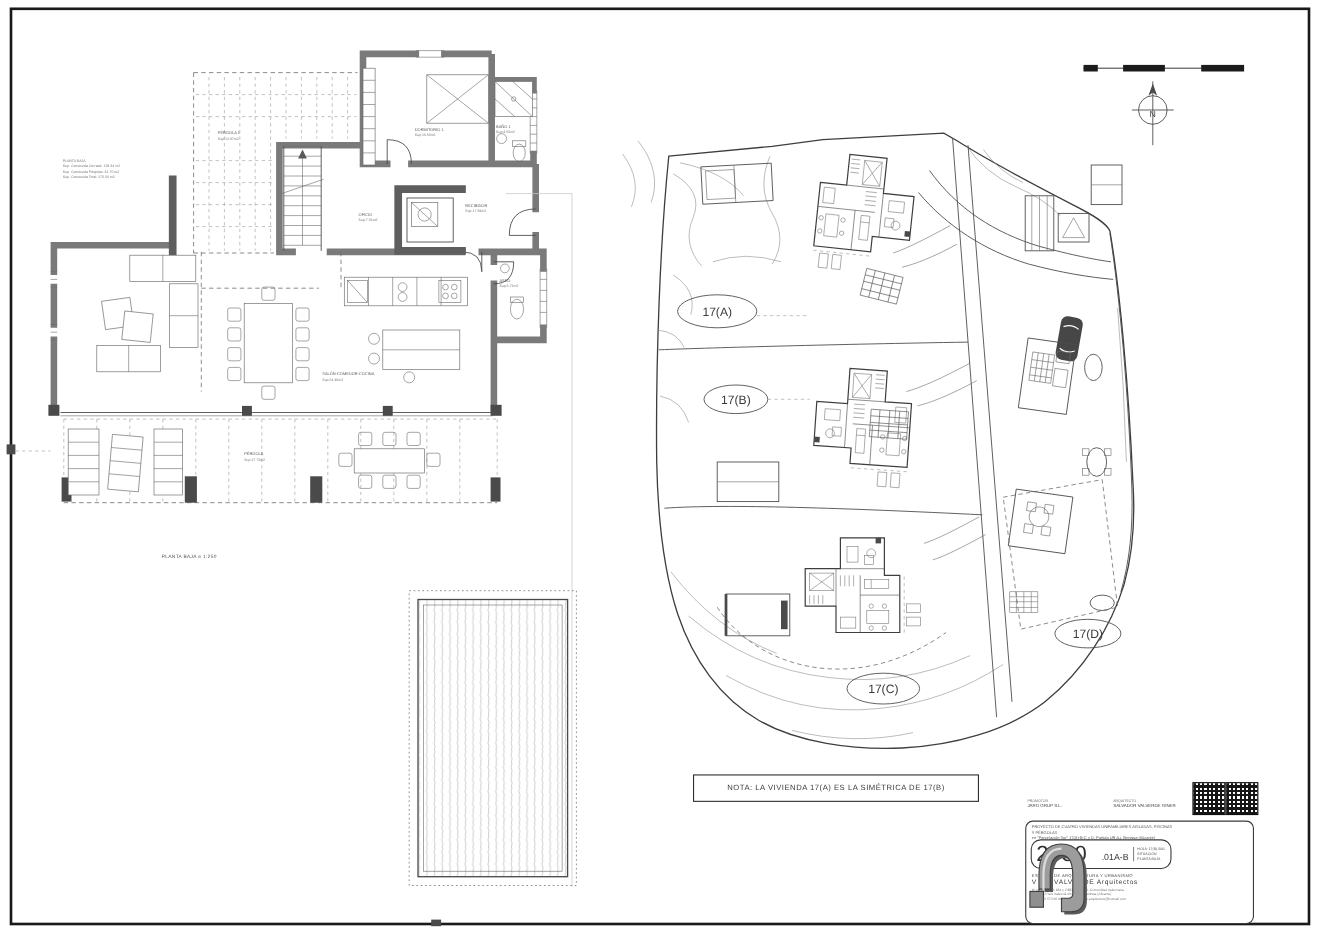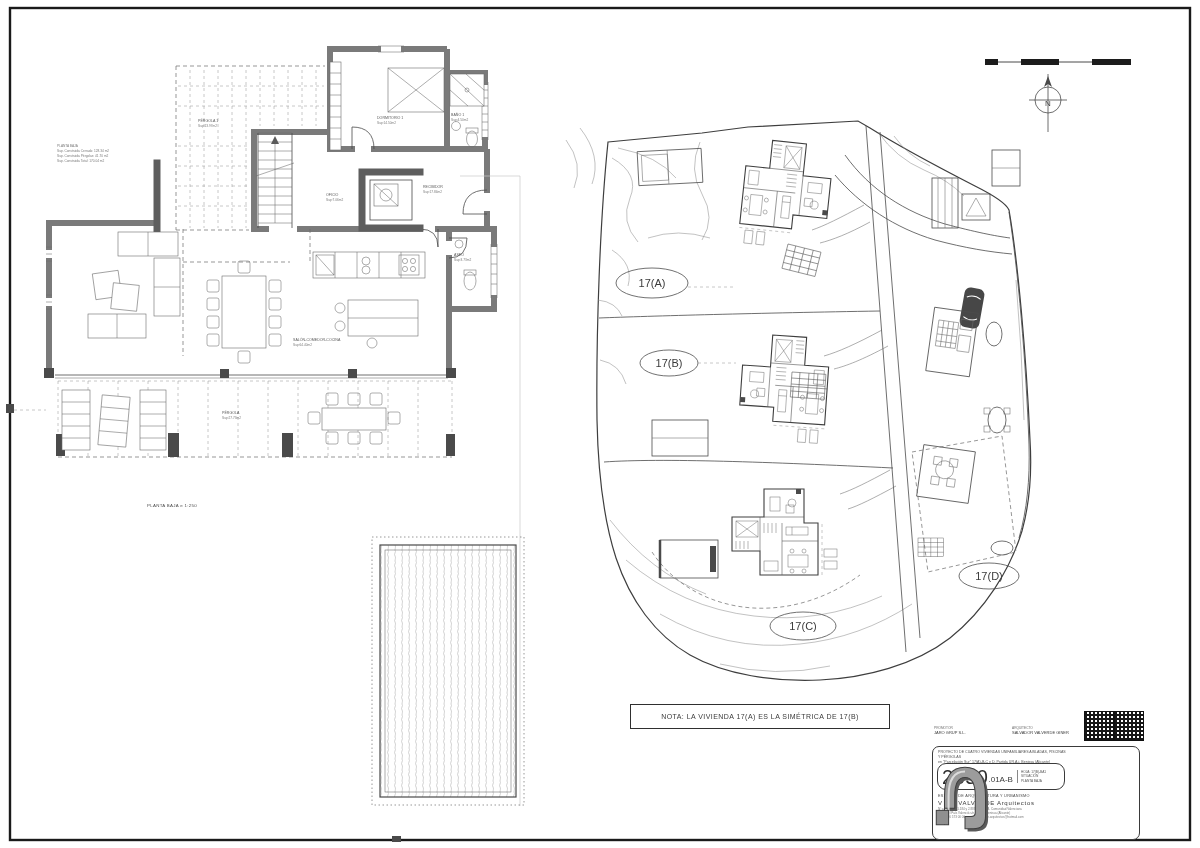--- a/index.html
+++ b/index.html
@@ -37,21 +37,21 @@
   .tb-col{position:absolute;line-height:1.3;}
   .tb-lbl{font-size:3.2px;color:#6a6a6a;}
   .qr{position:absolute;top:4px;width:28px;height:28px;outline:1px solid #101010;
       background:repeating-linear-gradient(0deg,#161616 0 2px,transparent 2px 4px),
                  repeating-linear-gradient(90deg,#161616 0 2px,#fff 2px 4px);}
   .mainbox{position:absolute;left:4px;top:38px;width:206px;height:92px;border:1px solid #3a3a3a;border-radius:7px;background:#fff;}
   .desc{position:absolute;left:5px;top:3px;width:130px;font-size:3.6px;line-height:1.35;color:#555;}
   .pill{position:absolute;left:4px;top:16px;width:128px;height:27px;border:1px solid #3a3a3a;border-radius:9px;
         display:flex;align-items:center;padding:0 4px;box-sizing:border-box;background:#fff;}
   .num-big{font-size:20px;color:#2e2e2e;letter-spacing:.5px;line-height:1;}
-  .num-suf{font-size:8px;color:#3a3a3a;margin-left:0;margin-top:6px;}
+  .num-suf{font-size:8px;color:#3a3a3a;margin-left:13px;margin-top:6px;}
   .pill-stack{margin-left:4px;border-left:.5px solid #888;padding-left:3px;font-size:3.2px;line-height:1.35;color:#555;}
   .studio{position:absolute;left:5px;top:47px;width:132px;line-height:1.25;}
   .studio .l1{font-size:3.8px;letter-spacing:.3px;color:#4a4a4a;}
   .studio .l2{font-size:6px;letter-spacing:.7px;color:#3a3a3a;margin:1px 0;}
   .studio .l3{font-size:3px;color:#777;line-height:1.3;}
   .logo{position:absolute;right:3px;top:8px;width:64px;height:80px;}
 </style>
 </head>
 <body>
 

